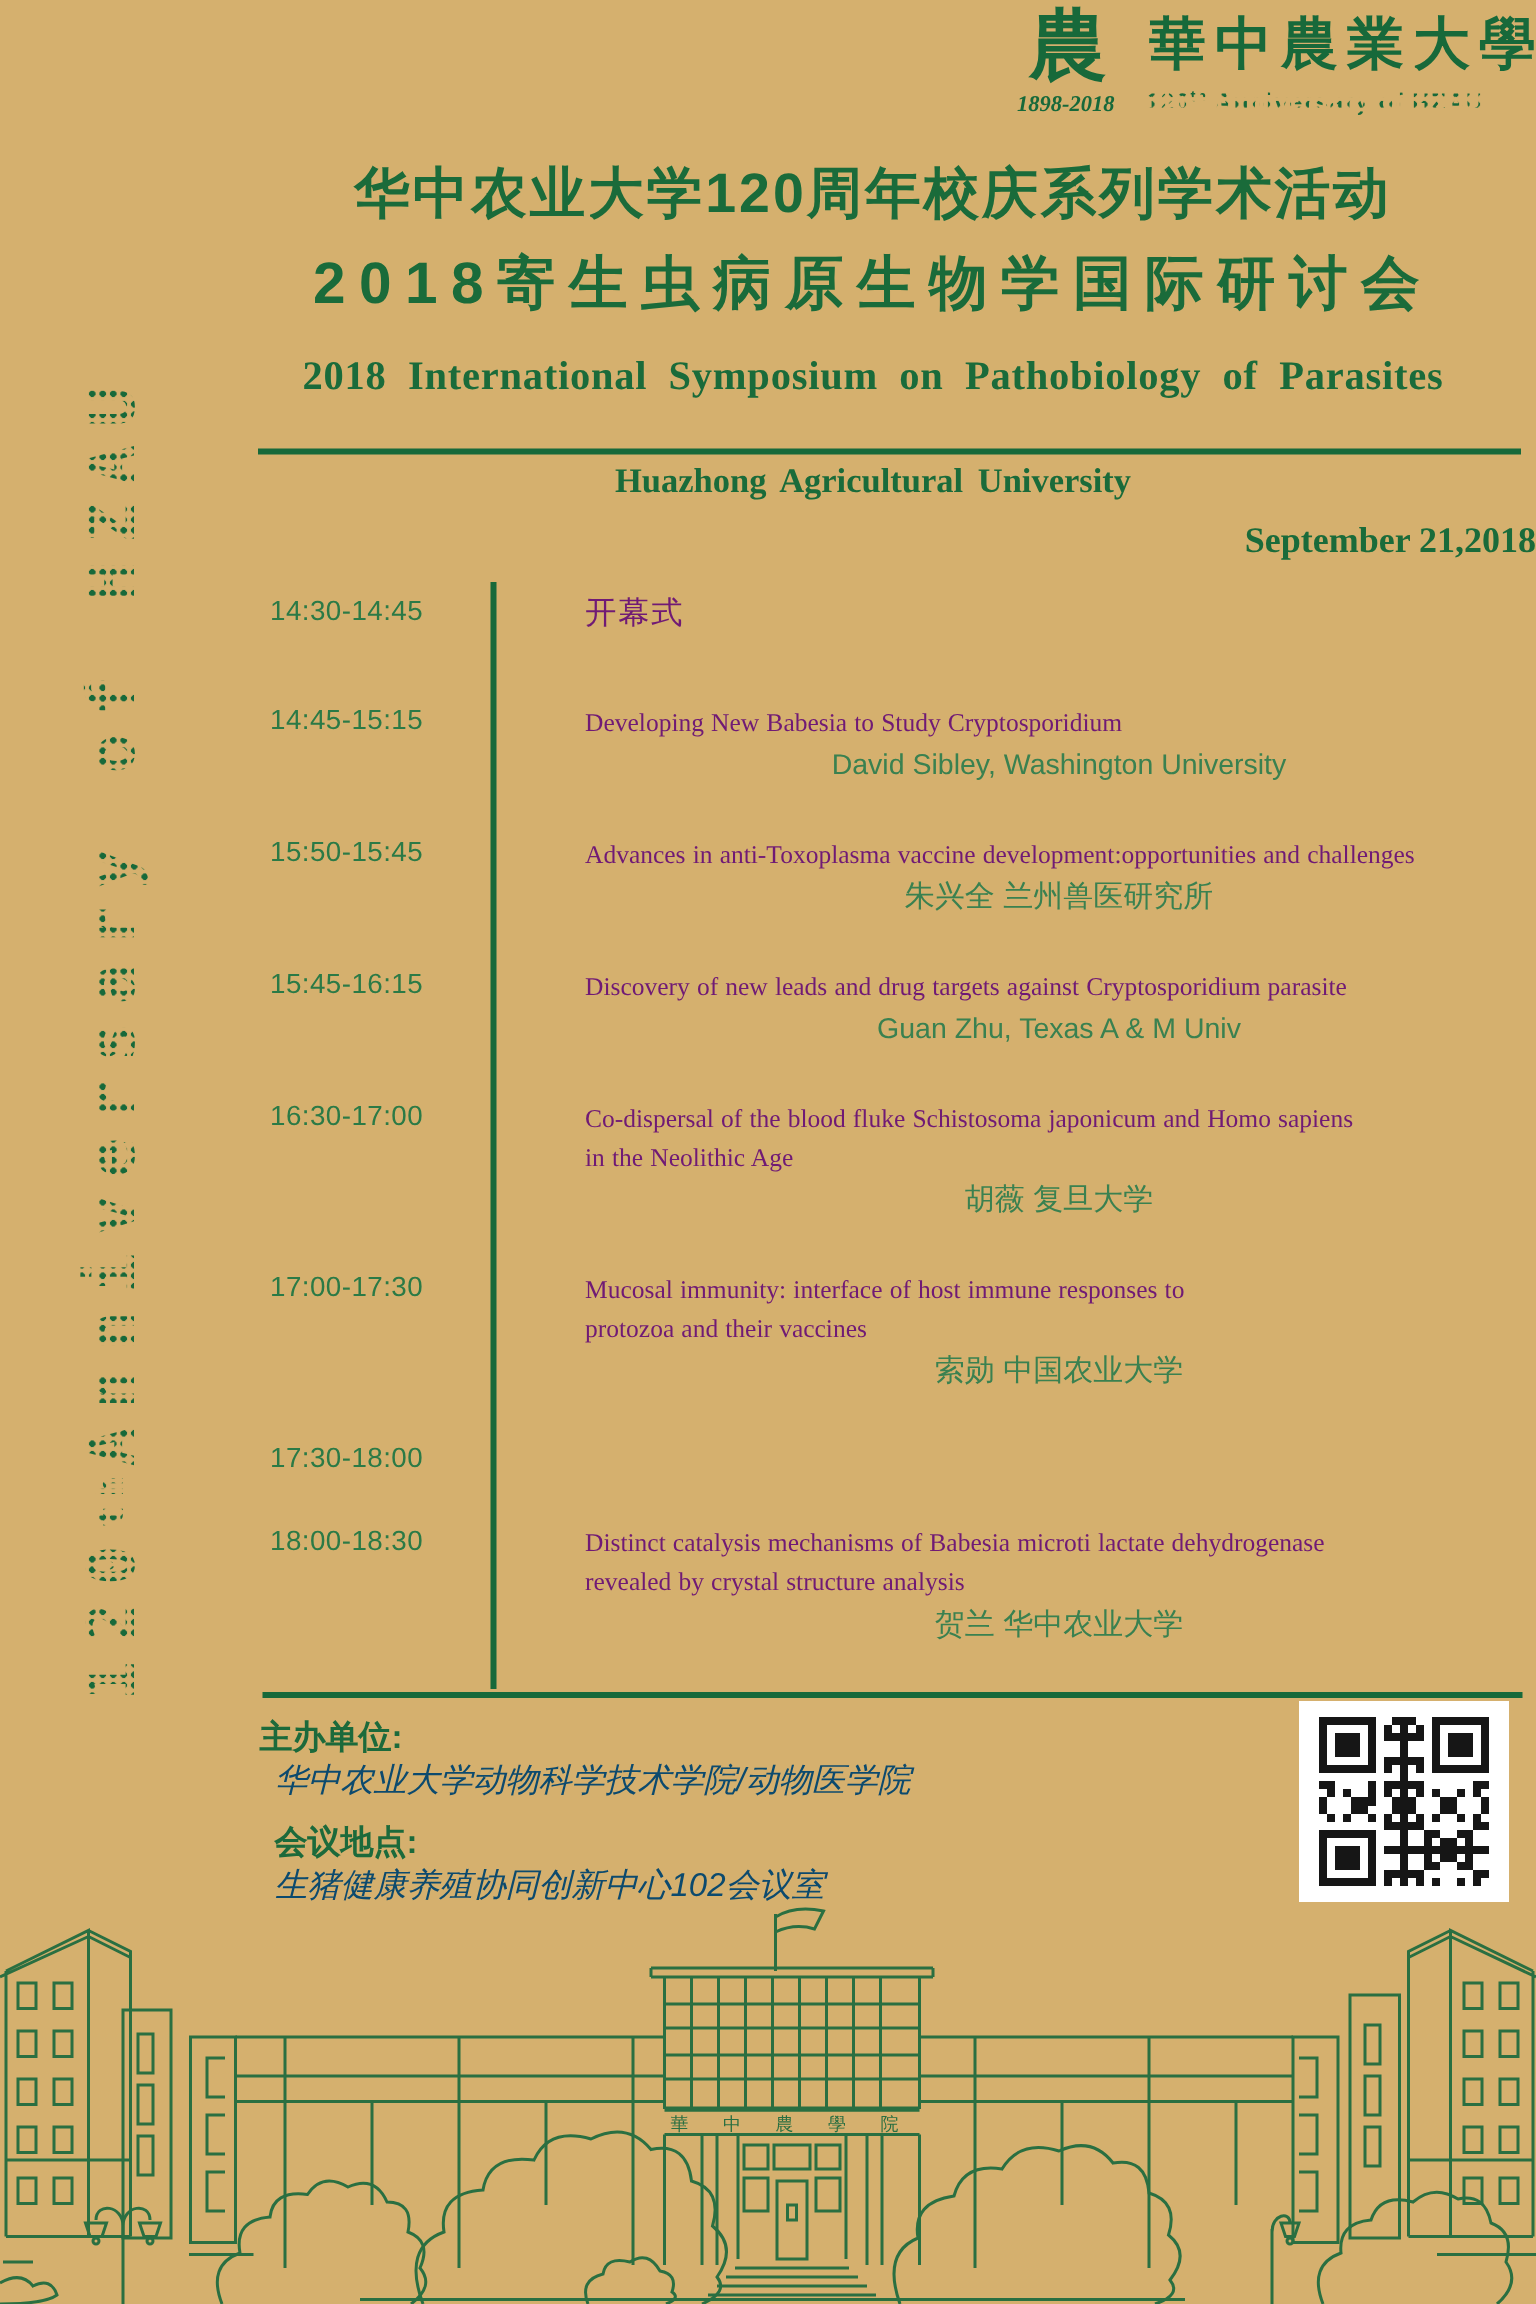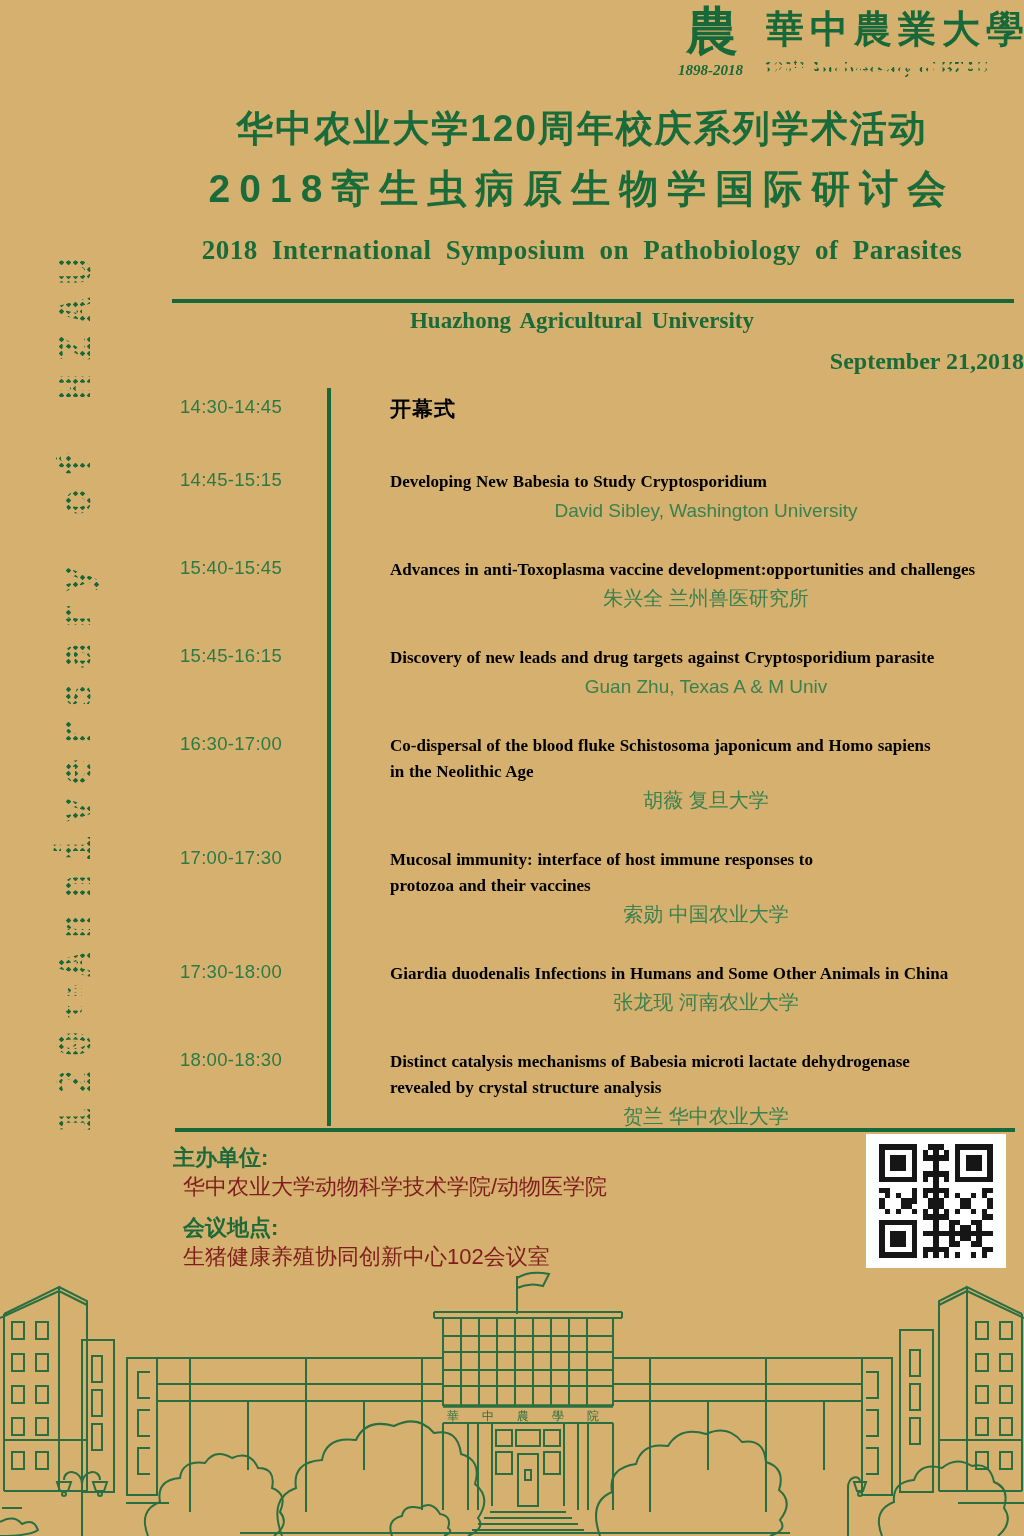--- a/index.html
+++ b/index.html
@@ -45,30 +45,30 @@
   .date-line{position:absolute;left:140px;top:348px;width:884px;text-align:right;
              font-family:"Liberation Serif",serif;font-weight:bold;font-size:24px;}
 
   
   .v-divider{position:absolute;left:327px;top:388px;width:4px;height:738px;background:#17693a;}
   .schedule{position:absolute;left:180px;top:396px;width:842px;}
   .row{display:flex;align-items:flex-start;margin-bottom:33px;}
   .row.first{margin-bottom:47px;}
   .time{flex:none;width:148px;font-size:18.5px;color:#2b7a46;letter-spacing:0.3px;}
   .content{flex:1;padding-left:62px;min-width:0;}
-  .title-line{font-family:"Liberation Serif",serif;font-weight:bold;font-size:17px;
-              word-spacing:0.5px;line-height:26px;white-space:nowrap;color:#000000;}
+  .title-line{font-family:"Liberation Serif",serif;font-weight:normal;font-size:17px;
+              word-spacing:0.5px;line-height:26px;white-space:nowrap;color:#701a75;}
   .title-cn{font-family:"Liberation Sans",sans-serif;font-size:21px;letter-spacing:1px;}
   .speaker{font-size:19px;line-height:27px;margin-top:2px;color:#3a8150;text-align:center;}
   .speaker-cn{font-size:20px;}
 
   
   .rule-bottom{position:absolute;left:175px;top:1128px;width:840px;height:4px;background:#17693a;}
   .foot-label{position:absolute;font-weight:bold;font-size:22px;color:#1c6a3b;}
-  .foot-text{position:absolute;font-size:22px;color:#7f1d1d;}
+  .foot-text{position:absolute;font-size:22px;color:#0c4a6e;font-style:italic;}
   .host-label{left:173px;top:1143px;}
   .host-text{left:183px;top:1172px;}
   .loc-label{left:183px;top:1213px;}
   .loc-text{left:183px;top:1242px;}
 
   .qr{position:absolute;left:866px;top:1134px;width:140px;height:134px;background:#ffffff;
       box-sizing:border-box;padding:5px;}
   .qr svg{display:block;width:100%;height:100%;}
 
   
@@ -118,21 +118,21 @@
 
     <div class="row">
       <div class="time">14:45-15:15</div>
       <div class="content">
           <div class="title-line">Developing New Babesia to Study Cryptosporidium</div>
           <div class="speaker">David Sibley, Washington University</div>
         </div>
     </div>
 
     <div class="row">
-      <div class="time">15:40-15:45</div>
+      <div class="time">15:50-15:45</div>
       <div class="content">
           <div class="title-line">Advances in anti-Toxoplasma vaccine development:opportunities and challenges</div>
           <div class="speaker speaker-cn">朱兴全 兰州兽医研究所</div>
         </div>
     </div>
 
     <div class="row">
       <div class="time">15:45-16:15</div>
       <div class="content">
           <div class="title-line">Discovery of new leads and drug targets against Cryptosporidium parasite</div>
@@ -153,24 +153,20 @@
       <div class="time">17:00-17:30</div>
       <div class="content">
           <div class="title-line">Mucosal immunity: interface of host immune responses to</div>
           <div class="title-line">protozoa and their vaccines</div>
           <div class="speaker speaker-cn">索勋 中国农业大学</div>
         </div>
     </div>
 
     <div class="row">
       <div class="time">17:30-18:00</div>
-      <div class="content">
-          <div class="title-line">Giardia duodenalis Infections in Humans and Some Other Animals in China</div>
-          <div class="speaker speaker-cn">张龙现 河南农业大学</div>
-        </div>
     </div>
 
     <div class="row">
       <div class="time">18:00-18:30</div>
       <div class="content">
           <div class="title-line">Distinct catalysis mechanisms of Babesia microti lactate dehydrogenase</div>
           <div class="title-line">revealed by crystal structure analysis</div>
           <div class="speaker speaker-cn">贺兰 华中农业大学</div>
         </div>
     </div>

